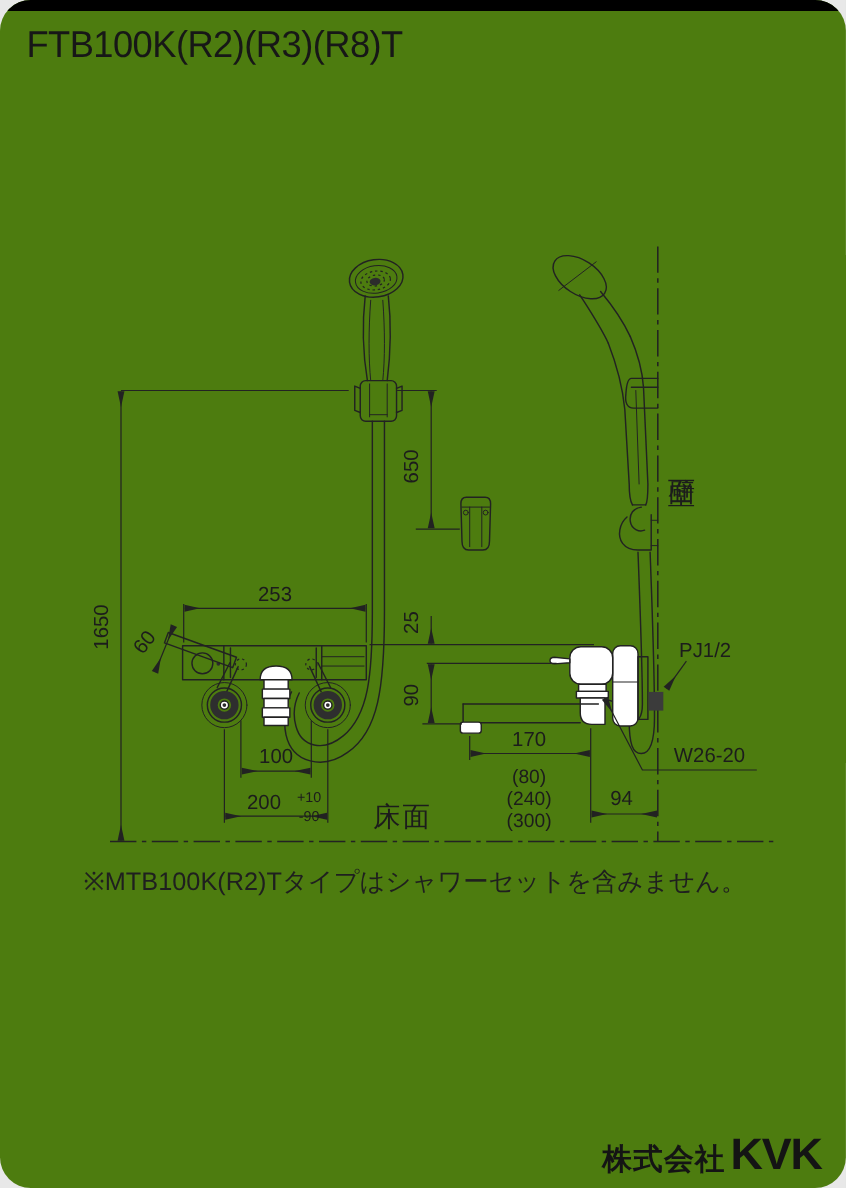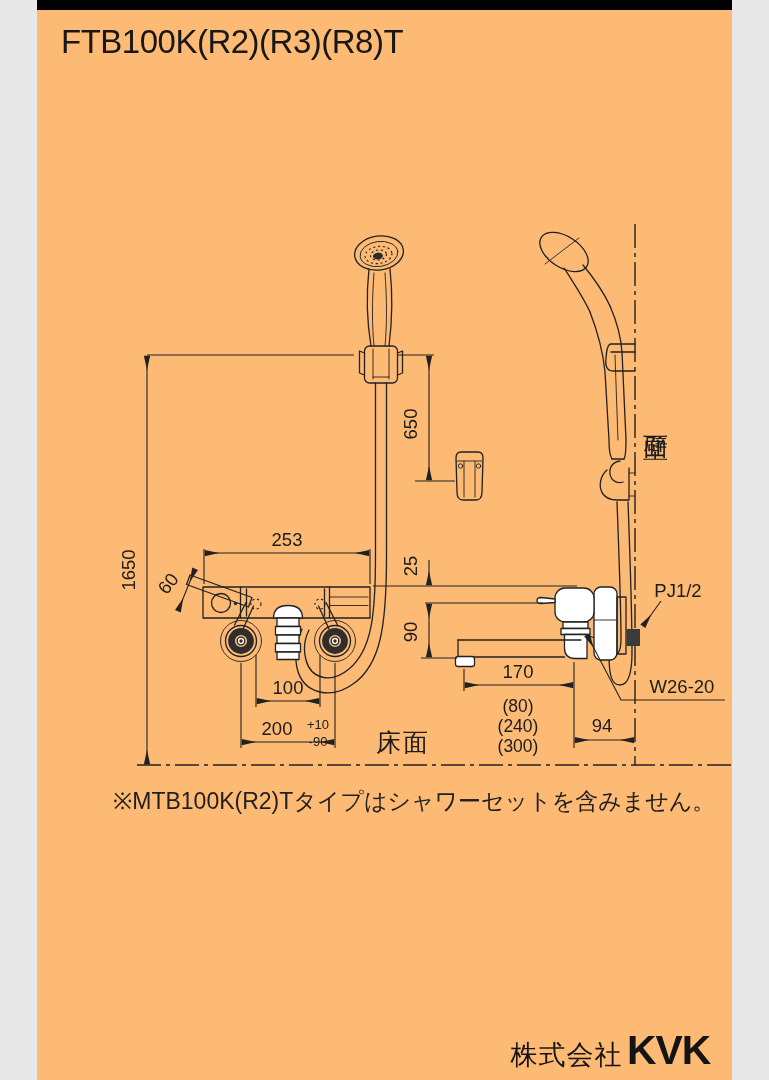--- a/index.html
+++ b/index.html
@@ -1,36 +1,36 @@
 <!DOCTYPE html>
 <html><head>
 <meta charset="utf-8">
 <style>
   html,body{margin:0;padding:0;background:#e8e8e8;}
   .stage{
-    position:relative;width:695px;height:1080px;background:#fdba74;
+    position:relative;width:769px;height:1080px;background:#4d7c0f;
     margin:0 auto;overflow:hidden;
-    font-family:"Liberation Sans",sans-serif;color:#1c1c1c;
+    font-family:"Liberation Sans",sans-serif;color:#1c1c1c;border-radius:28px;
   }
   .topbar{position:absolute;top:0;left:0;width:769px;height:10px;background:#000;}
   .title{
     position:absolute;top:22px;left:24px;
     font-size:34px;font-weight:500;letter-spacing:-0.5px;color:#171717;
     transform:scaleX(.97);transform-origin:left;white-space:nowrap;
   }
   .drawing{position:absolute;top:0;left:0;}
   .note{
     position:absolute;top:784px;left:76px;
     font-size:23px;color:#1f1f1f;white-space:nowrap;letter-spacing:0px;
   }
   .footer{
     position:absolute;top:1028px;right:24px;
     display:flex;align-items:baseline;gap:4px;color:#141414;white-space:nowrap;
   }
-  .footer .prefix{font-size:27px;font-weight:400;letter-spacing:1px;}
+  .footer .prefix{font-size:27px;font-weight:700;letter-spacing:1px;}
   .footer .kvk{font-size:40px;font-weight:900;letter-spacing:-1px;transform:scaleX(1.02);transform-origin:left;}
   
   .ln{stroke:#222;stroke-width:1.3;fill:none;stroke-linecap:round;stroke-linejoin:round;}
   .lnthin{stroke:#222;stroke-width:0.9;fill:none;stroke-linecap:round;}
   .lnfill{stroke:#222;stroke-width:1.3;fill:#fff;stroke-linejoin:round;}
   .dim{stroke:#222;stroke-width:1.1;fill:none;}
   .dim2{stroke:#222;stroke-width:1.1;fill:none;marker-start:url(#arw);marker-end:url(#arw);}
   .dimE{stroke:#222;stroke-width:1.1;fill:none;marker-end:url(#arw);}
   .dimS{stroke:#222;stroke-width:1.1;fill:none;marker-start:url(#arw);}
   .axis{stroke:#222;stroke-width:1.4;fill:none;stroke-dasharray:24,5,4,5;}

